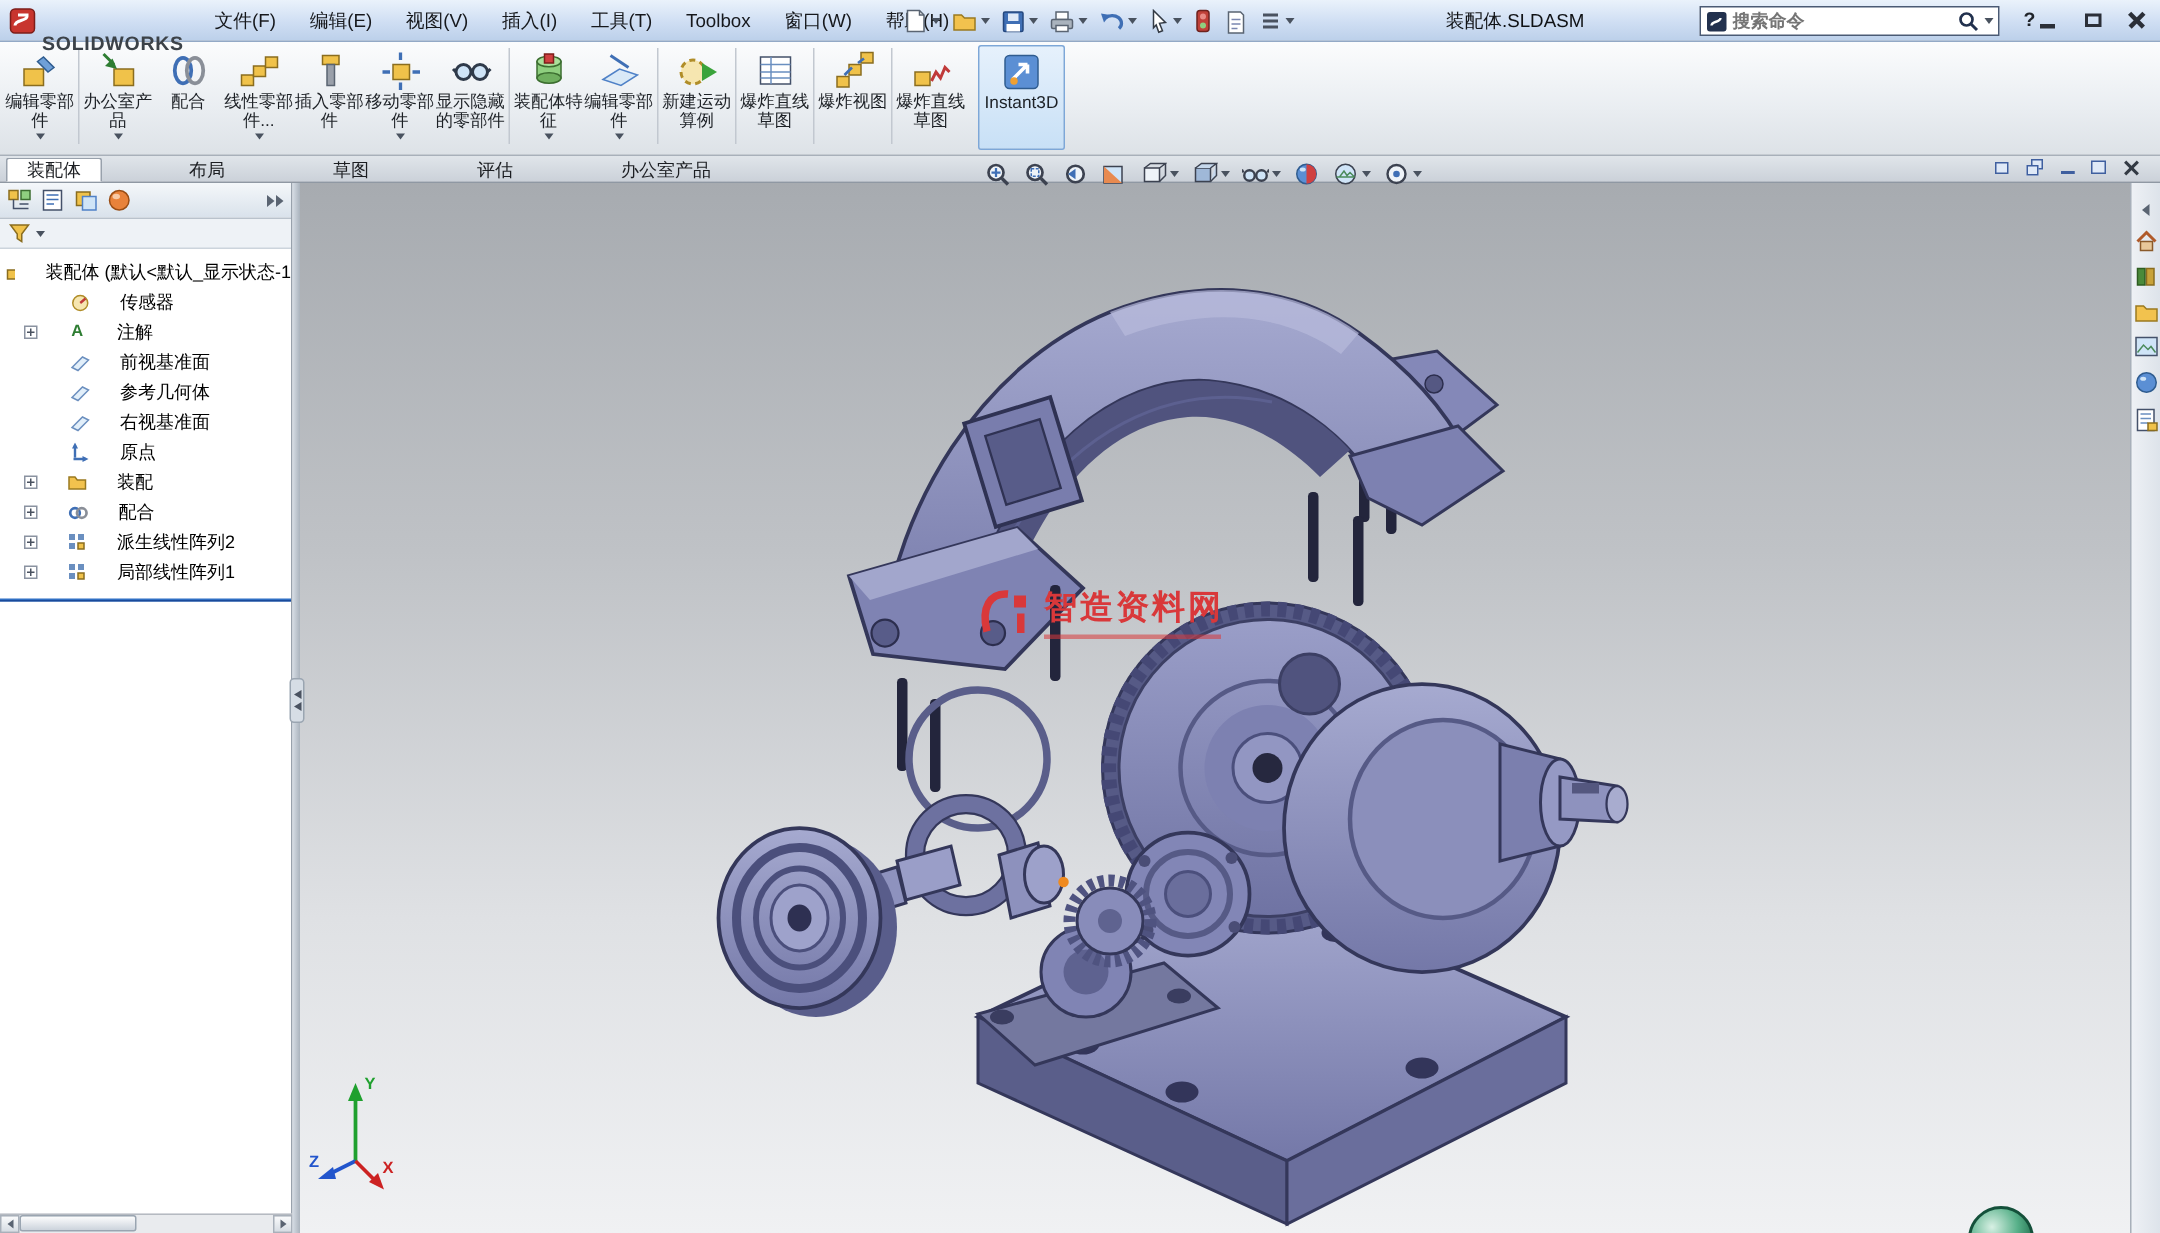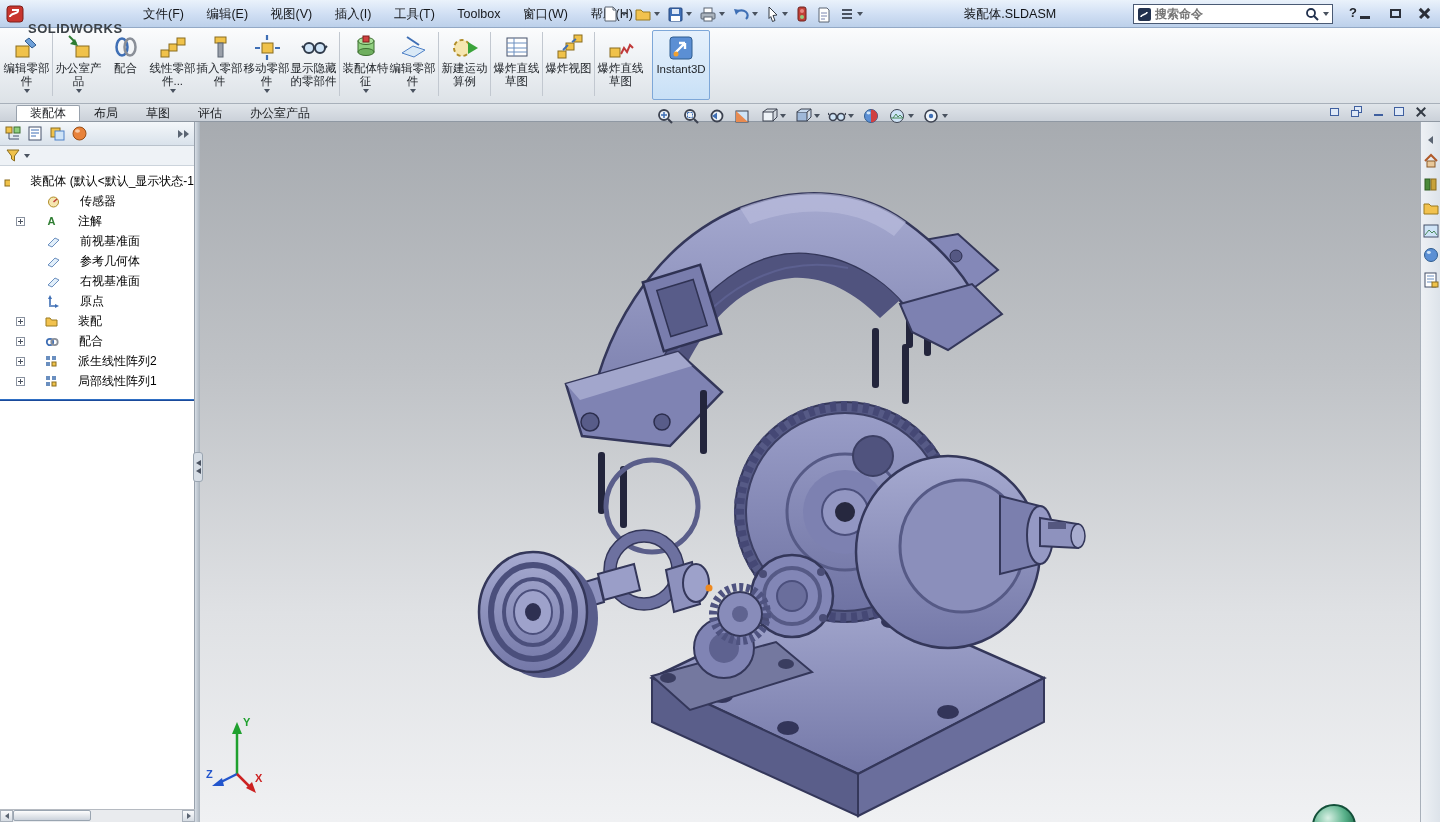--- a/index.html
+++ b/index.html
@@ -36,21 +36,21 @@
   .rbtn { width:47px; height:72px; display:flex; flex-direction:column; align-items:center; padding-top:2px; border-radius:2px; }
   .ric { height:30px; display:flex; align-items:center; }
   .rlbl { font-size:11.5px; line-height:13px; text-align:center; color:#1d2126; word-break:break-all; }
   .rbtn .dar { margin-top:1px; }
   .rbtn.active { width:58px; background:linear-gradient(#e6f1fc,#c8e0f6); border:1px solid #7da7d8; height:70px; }
   .sep { width:1px; height:64px; background:#c2c8d0; margin:2px 2px 0 2px; align-self:flex-start; }
   .dslogo { position:absolute; right:26px; top:30px; font-size:50px; font-style:italic; font-weight:bold; color:#dfe3ea; z-index:1; }
 
   
   .tabbar { position:absolute; left:0; top:104px; width:1440px; height:18px;
-    background:linear-gradient(#e0e5ea,#cbd1d9); border-bottom:1px solid #8f98a3; display:flex; padding-left:16px; z-index:24; }
+    background:linear-gradient(#e0e5ea,#cbd1d9); border-bottom:1px solid #8f98a3; display:flex; padding-left:4px; z-index:24;gap:44px; }
   .tab { padding:0 13px; line-height:15px; margin-top:1px; font-size:12px; color:#1c1e22; border:1px solid transparent; border-bottom:none; }
   .tab.active { background:#fff; border-color:#98a1ac; border-radius:2px 2px 0 0; }
   .docbtns { position:absolute; right:12px; top:2px; display:flex; gap:7px; align-items:center; }
   .db { width:14px; height:13px; position:relative; }
   .db i { position:absolute; border:1.5px solid #3f5f9f; background:#dfe9f7; }
   .db-close i, .db-close em { position:absolute; left:1px; top:5px; width:12px; height:2px; background:#333a44; transform:rotate(45deg); border:none; }
   .db-close em { transform:rotate(-45deg); }
 
   
   .lpanel { position:absolute; left:0; top:122px; width:195px; height:700px; background:#fff; border-right:1px solid #98a1ac; z-index:20; }
@@ -722,20 +722,31 @@
       </span>
     <span class="hic">
         <svg width="18" height="18">
           <circle cx="9" cy="9" r="6" fill="#eef3f8" stroke="#3c4250" stroke-width="1.6"></circle>
           <circle cx="9" cy="9" r="2.2" fill="#3f6fb5"></circle>
         </svg>
         <i class="dar"></i>
       </span>
   </div>
 
+  <div class="wmark">
+    <svg width="40" height="34" viewBox="0 0 40 34">
+      <path d="M8,30 C4,14 10,4 22,5" fill="none" stroke="#d9383a" stroke-width="5"></path>
+      <rect x="26" y="6" width="8" height="8" fill="#d9383a"></rect>
+      <rect x="28" y="18" width="5" height="13" fill="#d9383a"></rect>
+    </svg>
+    <div>
+      <div class="wtxt">智造资料网</div>
+      <div class="wbar"></div>
+    </div>
+  </div>
 
   <svg class="triad" width="70" height="85" viewBox="0 0 70 85">
     <line x1="32" y1="62" x2="32" y2="20" stroke="#1fa02e" stroke-width="2.5"></line>
     <polygon points="32,10 27,22 37,22" fill="#1fa02e"></polygon>
     <text x="38" y="14" fill="#1fa02e" font-size="11" font-weight="bold">Y</text>
     <line x1="32" y1="62" x2="14" y2="71" stroke="#2255cc" stroke-width="2.5"></line>
     <polygon points="7,74 17,66 19,74" fill="#2255cc"></polygon>
     <text x="1" y="66" fill="#2255cc" font-size="11" font-weight="bold">Z</text>
     <line x1="32" y1="62" x2="45" y2="75" stroke="#cc2222" stroke-width="2.5"></line>
     <polygon points="51,81 41,76 47,70" fill="#cc2222"></polygon>

